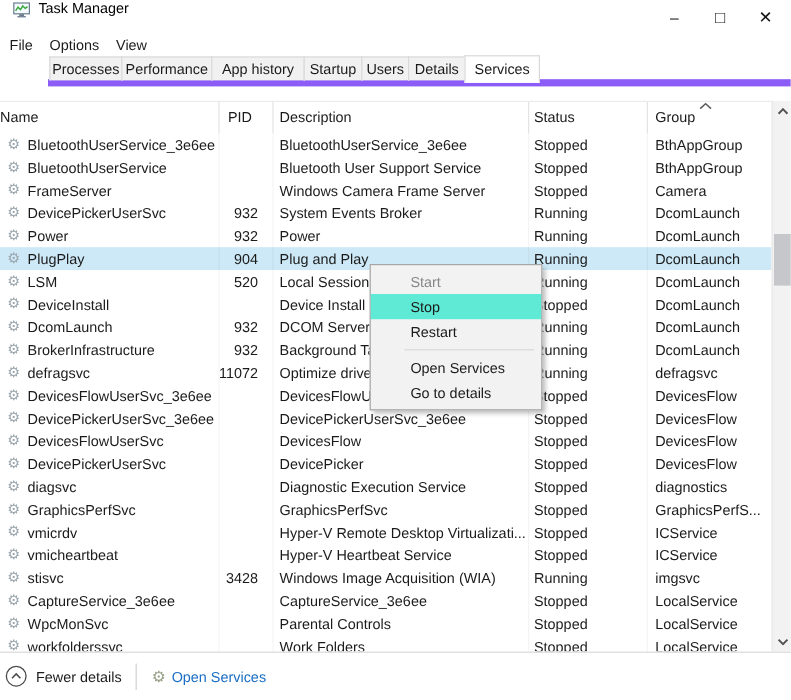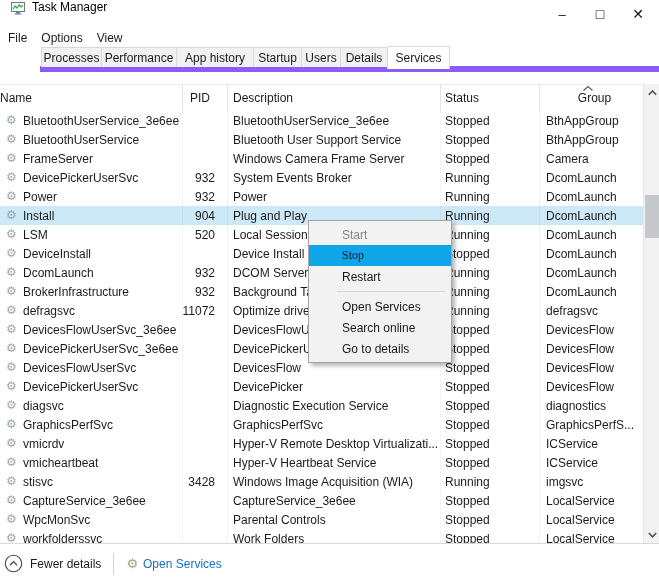--- a/index.html
+++ b/index.html
@@ -28,21 +28,21 @@
   .tab:nth-child(4){width:49px}.tab:nth-child(5){width:40px}.tab:nth-child(6){width:48px}
   .tab:nth-child(7){width:63px}
   
   .listview { position:absolute; top:84px; left:0; right:16px; bottom:40px; overflow:hidden; border-top:1px solid #ececec; background:#fff; }
   .lv-header { display:flex; height:26px; align-items:center; }
   .hcell { height:100%; display:flex; align-items:center; border-right:1px solid #e3e3e3; color:#1b1b1b; position:relative; }
   .h-name   { width:183px; padding-left:0; }
   .h-pid    { width:45px;  padding-left:7px; }
   .h-desc   { width:213px; padding-left:5px; }
   .h-status { width:99px;  padding-left:4px; }
-  .h-group  { flex:1; padding-left:6px; border-right:none;justify-content:center; }
+  .h-group  { flex:1; padding-left:6px; border-right:none; }
   .sort-arrow { position:absolute; left:42px; top:0px; }
   .row { display:flex; height:19px; align-items:center; }
   .row.selected { background:#cde8f6; }
   .cell { height:100%; display:flex; align-items:center; overflow:hidden; white-space:nowrap; border-right:1px solid rgba(0,0,0,0.045); }
   .c-name   { width:183px; padding-left:6px; }
   .c-pid    { width:45px;  justify-content:flex-end; padding-right:12px; }
   .c-desc   { width:213px; padding-left:5px; }
   .c-status { width:99px;  padding-left:4px; }
   .c-group  { flex:1; padding-left:6px; border-right:none; }
   .gear { width:17px; font-size:12px; color:#9aa5ad; flex:none; line-height:1; margin-top:-1px; }
@@ -55,21 +55,21 @@
   .footer { position:absolute; bottom:0; left:0; right:0; height:40px; border-top:1px solid #d9d9d9; background:#fff; display:flex; align-items:center; padding-left:4px; }
   .fewer-details { display:flex; align-items:center; gap:7px; color:#1b1b1b; }
   .footer-sep { width:1px; height:22px; background:#d0d0d0; margin:0 12px; }
   .open-services-link { display:flex; align-items:center; gap:5px; }
   .open-services-link .gear { width:auto; color:#98a089; font-size:13px; }
   .link-text { color:#1a6ec4; }
   
   .context-menu { position:absolute; left:308px; top:220px; width:144px; background:#f2f2f2; border:1px solid #a5a5a5; box-shadow:3px 3px 4px rgba(0,0,0,0.28); padding:3px 0; z-index:10;text-align:right; }
   .ctx-item { height:21px; display:flex; align-items:center; padding-left:33px; color:#1a1a1a; }
   .ctx-item.disabled { color:#878787; }
-  .ctx-item.highlighted { background:#0ea5e9;font-family:Liberation Serif, serif; }
+  .ctx-item.highlighted { background:#5eead4; }
   .ctx-sep { height:1px; background:#d7d7d7; margin:4px 6px 4px 28px; }
 </style>
 </head>
 <body>
 
 <div class="titlebar">
   <svg class="app-icon" viewBox="0 0 16 16">
     <rect x="1.5" y="2.5" width="13" height="9" fill="#f4fbff" stroke="#6b7c8d" stroke-width="1"></rect>
     <polyline points="3,9 5,6 7,8 9,5 11,7 13,5.5" fill="none" stroke="#3aa63c" stroke-width="1.2"></polyline>
     <rect x="6" y="11.8" width="4" height="1.6" fill="#6b7c8d"></rect>
@@ -165,21 +165,21 @@
         </div>
         <div class="cell c-pid">932</div>
         <div class="cell c-desc">Power</div>
         <div class="cell c-status">Running</div>
         <div class="cell c-group">DcomLaunch</div>
       </div>
 
       <div class="row selected">
         <div class="cell c-name">
           <span class="gear">⚙</span>
-          <span>Install</span>
+          <span>PlugPlay</span>
         </div>
         <div class="cell c-pid">904</div>
         <div class="cell c-desc">Plug and Play</div>
         <div class="cell c-status">Running</div>
         <div class="cell c-group">DcomLaunch</div>
       </div>
 
       <div class="row">
         <div class="cell c-name">
           <span class="gear">⚙</span>
@@ -382,21 +382,20 @@
       </svg>
   </div>
 </div>
 
 <div class="context-menu">
   <div class="ctx-item disabled">Start</div>
   <div class="ctx-item highlighted">Stop</div>
   <div class="ctx-item">Restart</div>
   <div class="ctx-sep"></div>
   <div class="ctx-item">Open Services</div>
-  <div class="ctx-item">Search online</div>
   <div class="ctx-item">Go to details</div>
 </div>
 
 <div class="footer">
   <div class="fewer-details">
     <svg width="19" height="19" viewBox="0 0 19 19">
       <circle cx="9.5" cy="9.5" r="8.2" fill="none" stroke="#4a4a4a" stroke-width="1.1"></circle>
       <polyline points="6,11.2 9.5,7.6 13,11.2" fill="none" stroke="#4a4a4a" stroke-width="1.3"></polyline>
     </svg>
     <span>Fewer details</span>

